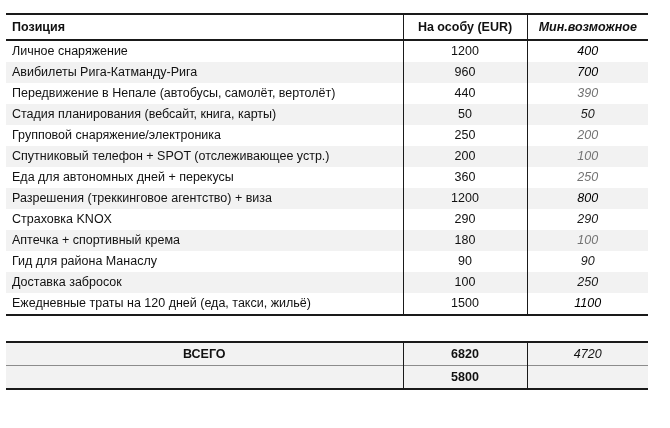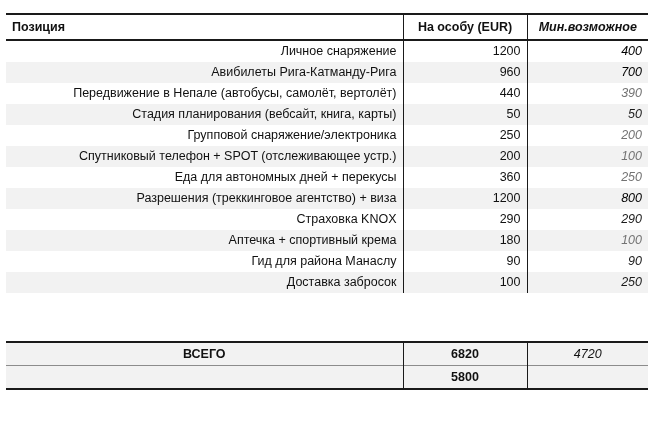--- a/index.html
+++ b/index.html
@@ -52,21 +52,21 @@
     line-height: 24px;
     background: #ffffff;
     border-top: 2.5px solid #1a1a1a;
     border-bottom: 2.5px solid #1a1a1a;
   }
   th.h-item   { text-align: left; }
   th.h-person { text-align: center; border-left: 1px solid #1a1a1a; }
   th.h-min    { text-align: center; font-style: italic; border-left: 1.6px solid #1a1a1a; }
 
   .budget-table tbody tr.alt td { background: #f2f2f2; }
-  .budget-table tbody tr td { background: #ffffff; text-align: right; }
+  .budget-table tbody tr td { background: #ffffff; }
 
   td.t-item   { text-align: left; }
   td.t-person { text-align: center; border-left: 1px solid #1a1a1a; border-right: 1.6px solid #1a1a1a; }
   td.t-min    { text-align: center; font-style: italic; }
 
   .budget-table tbody tr.last td { border-bottom: 2.5px solid #1a1a1a; }
 
   
   .v-red  { color: #000000; }
   .v-tan  { color: #737373; }
@@ -175,20 +175,25 @@
       </tr>
       <tr>
         <td class="t-item">Гид для района Манаслу</td>
         <td class="t-person">90</td>
         <td class="t-min v-dark">90</td>
       </tr>
       <tr class="alt">
         <td class="t-item">Доставка забросок</td>
         <td class="t-person">100</td>
         <td class="t-min v-dark">250</td>
+      </tr>
+      <tr class="last">
+        <td class="t-item">Ежедневные траты на 120 дней (еда, такси, жильё)</td>
+        <td class="t-person">1500</td>
+        <td class="t-min v-red">1100</td>
       </tr>
     </tbody>
   </table>
 
   <table class="totals-table">
     <colgroup>
       <col class="c-item">
         <col class="c-person">
         <col class="c-min">
     </colgroup>

